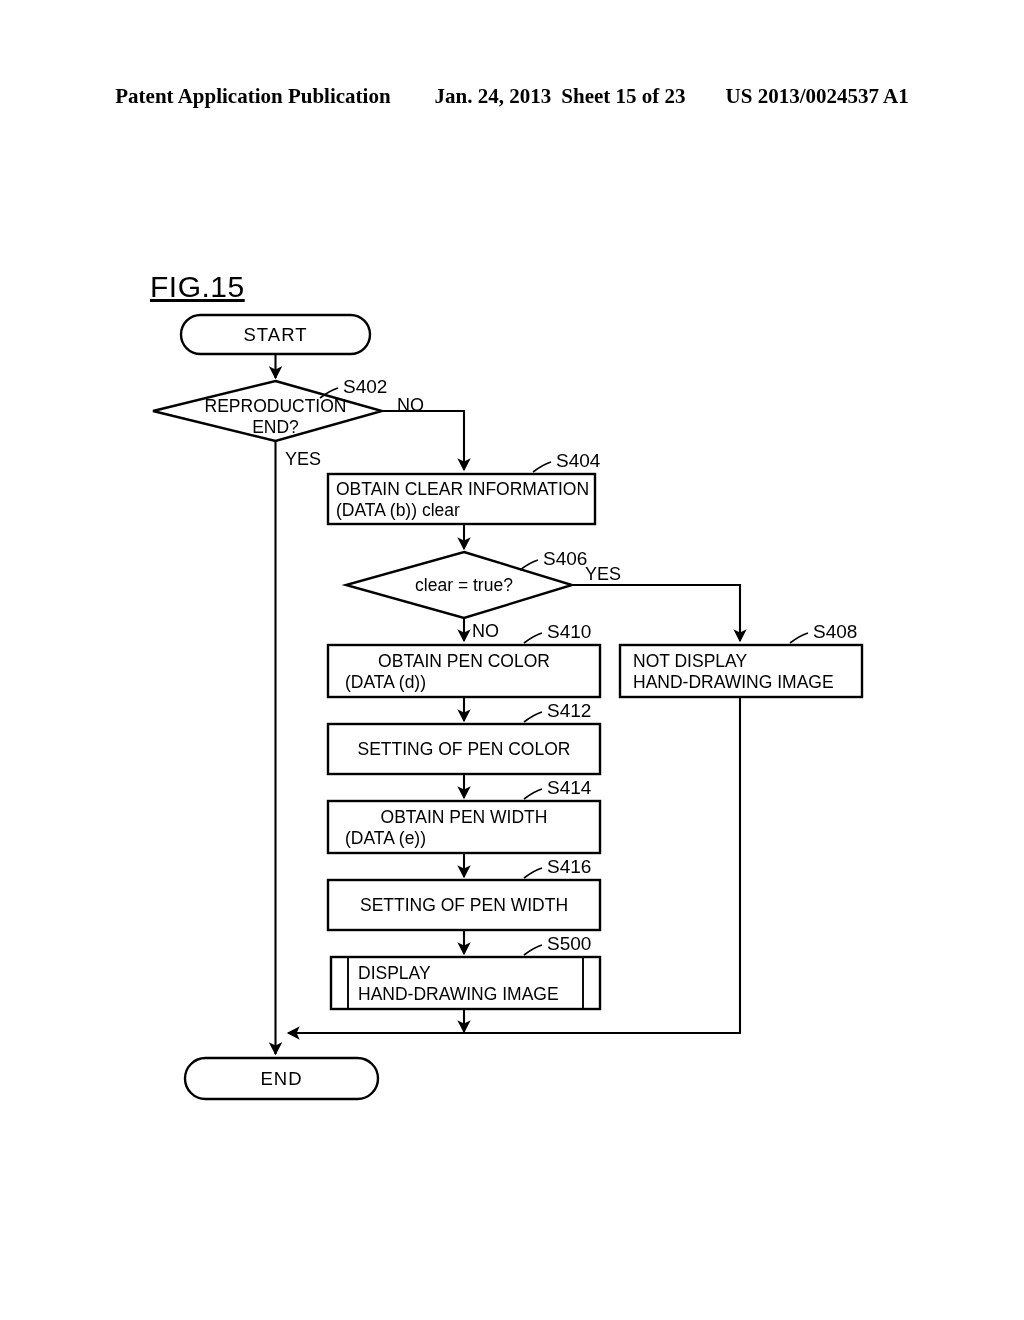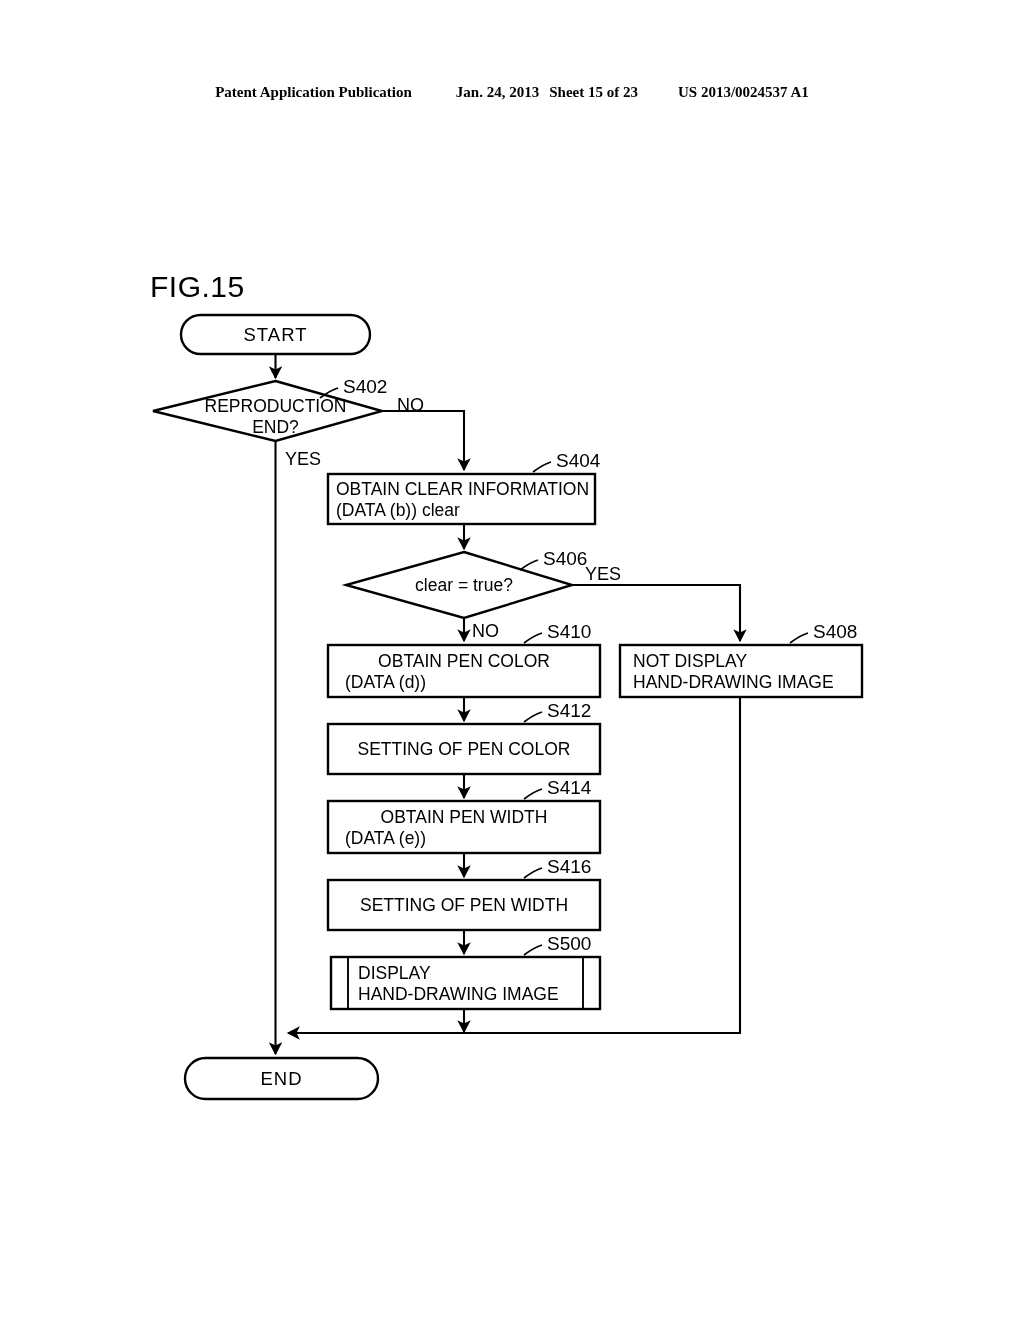--- a/index.html
+++ b/index.html
@@ -23,37 +23,38 @@
   }
   
   .hdr {
     position: absolute;
     top: 84px;
     left: 0;
     width: 1024px;
     text-align: center;
     font-family: "Liberation Serif", serif;
     font-weight: bold;
-    font-size: 15px;
+    font-size: 21px;
     letter-spacing: 0px;
     white-space: nowrap;
   }
   .hdr span { display: inline-block; }
   .hdr .gap-a { width: 44px; }
   .hdr .gap-b { width: 10px; }
   .hdr .gap-c { width: 40px; }
 
   
   .fig-title {
     position: absolute;
     left: 150px;
     top: 270px;
     font-size: 30px;
     letter-spacing: 0.5px;
     font-family: "Liberation Sans", sans-serif;
+    text-decoration: underline;
   }
 
   
   #chart {
     position: absolute;
     left: 0;
     top: 0;
   }
 
   

